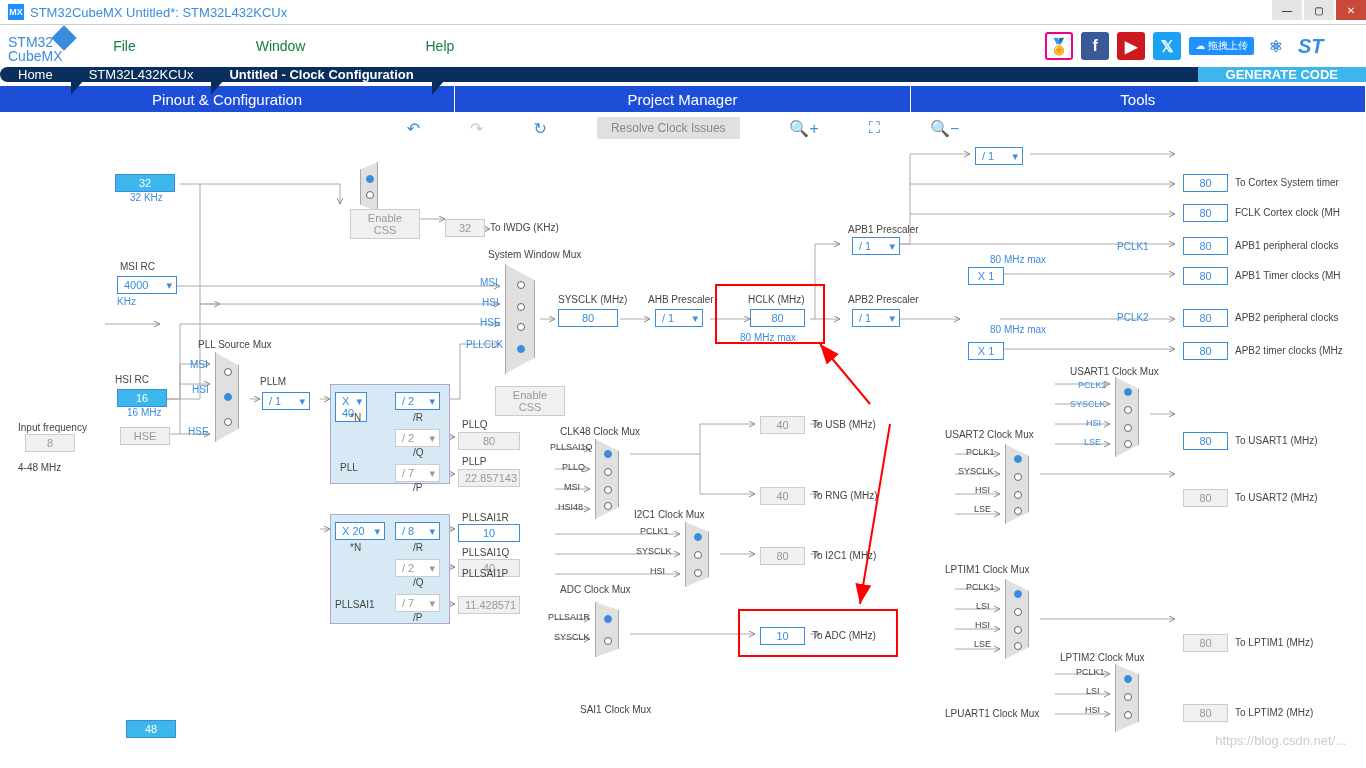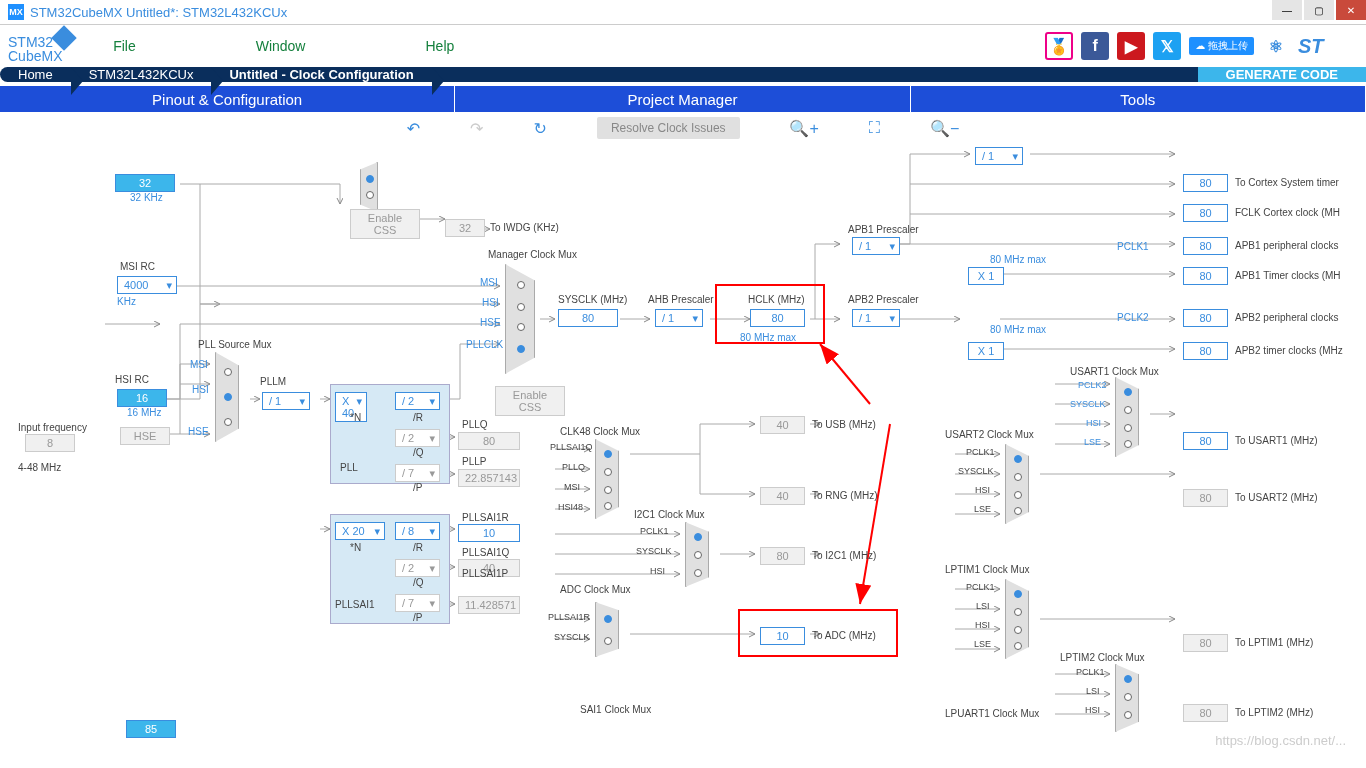--- a/index.html
+++ b/index.html
@@ -200,21 +200,21 @@
       <div class="dot" style="left:5px;top:28px;"></div>
     </div>
 <div class="box grey" style="left:350px;top:65px;width:70px;">Enable CSS</div>
 <div class="box grey" style="left:445px;top:75px;width:40px;">32</div>
 <div class="lbl" style="left:490px;top:78px;">To IWDG (KHz)</div>
 
 <div class="lbl" style="left:120px;top:117px;">MSI RC</div>
 <div class="sel" style="left:117px;top:132px;width:60px;">4000</div>
 <div class="lbl blue" style="left:117px;top:152px;">KHz</div>
 
-<div class="lbl" style="left:488px;top:105px;">Manager Clock Mux</div>
+<div class="lbl" style="left:488px;top:105px;">System Window Mux</div>
 <div class="mux trap" style="left:505px;top:120px;height:110px;width:30px;">
  <div class="dot" style="left:11px;top:16px;"></div>
       <div class="dot" style="left:11px;top:38px;"></div>
       <div class="dot" style="left:11px;top:58px;"></div>
       <div class="dot on" style="left:11px;top:80px;"></div>
 </div>
 <div class="lbl blue" style="left:480px;top:133px;">MSI</div>
 <div class="lbl blue" style="left:482px;top:153px;">HSI</div>
 <div class="lbl blue" style="left:480px;top:173px;">HSE</div>
 <div class="lbl blue" style="left:466px;top:195px;">PLLCLK</div>
@@ -400,16 +400,16 @@
       <div class="dot" style="left:8px;top:46px;"></div>
 </div>
 <div class="lbl" style="left:1076px;top:523px;font-size:9px;">PCLK1</div>
 <div class="lbl" style="left:1086px;top:542px;font-size:9px;">LSI</div>
 <div class="lbl" style="left:1085px;top:561px;font-size:9px;">HSI</div>
 <div class="box grey" style="left:1183px;top:560px;width:45px;">80</div>
 <div class="lbl" style="left:1235px;top:563px;">To LPTIM2 (MHz)</div>
 
 <div class="lbl" style="left:945px;top:564px;">LPUART1 Clock Mux</div>
 
-<div class="box filled" style="left:126px;top:576px;width:50px;">85</div>
+<div class="box filled" style="left:126px;top:576px;width:50px;">48</div>
 
 <div class="watermark">https://blog.csdn.net/...</div>
 </div>
 
 </body></html>

